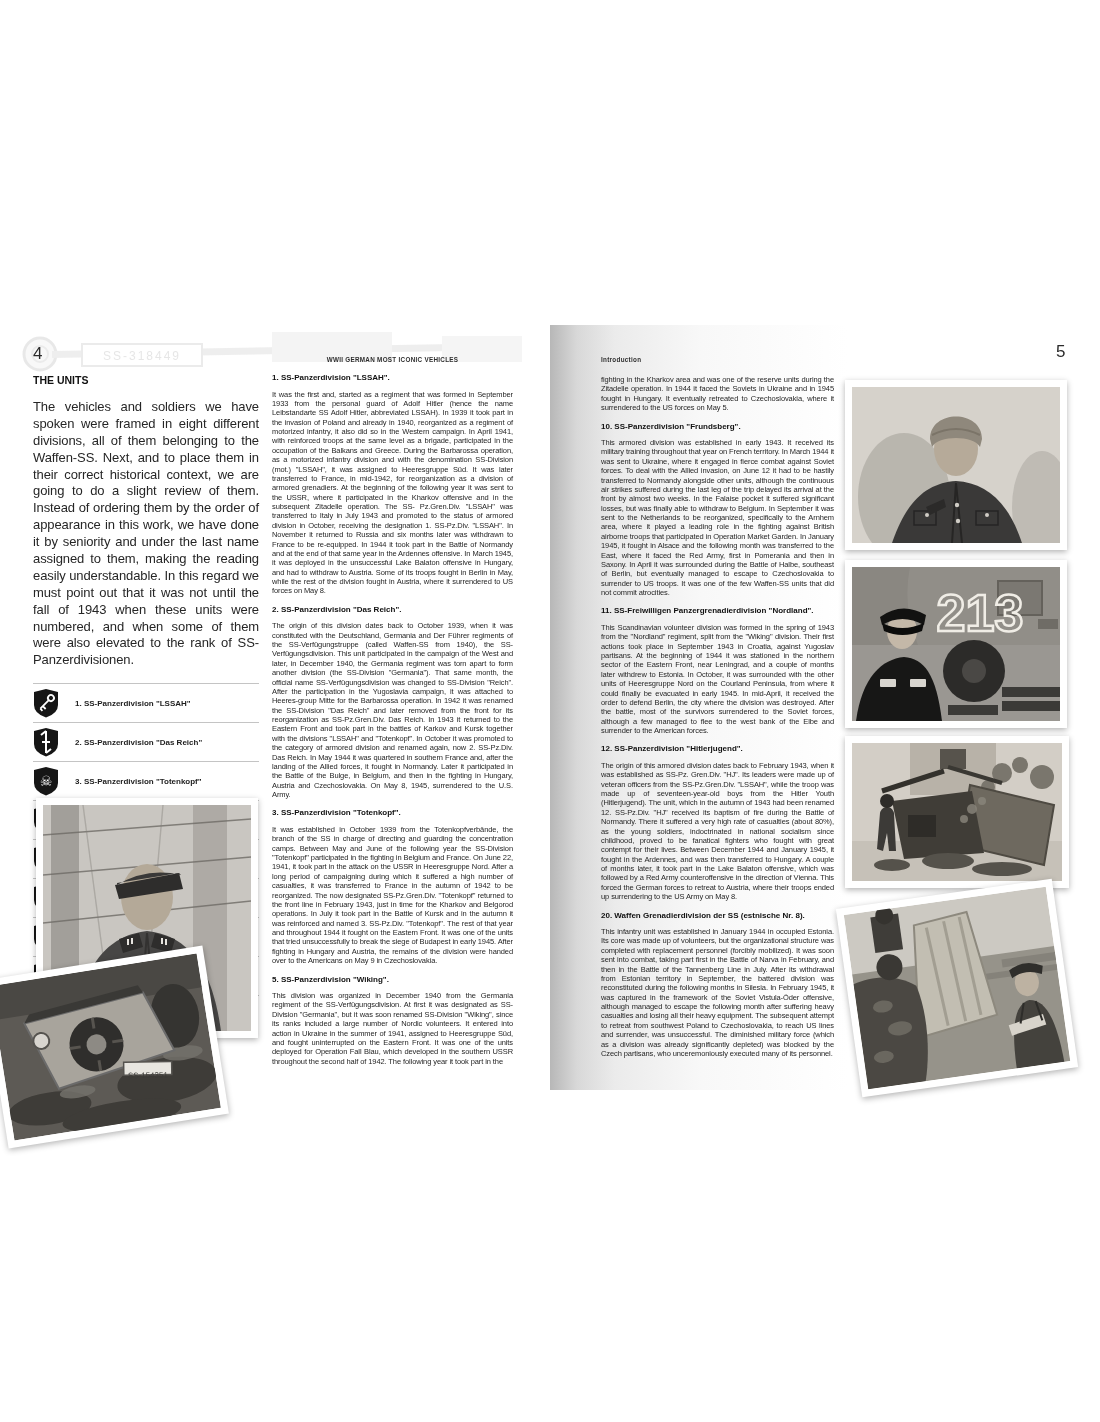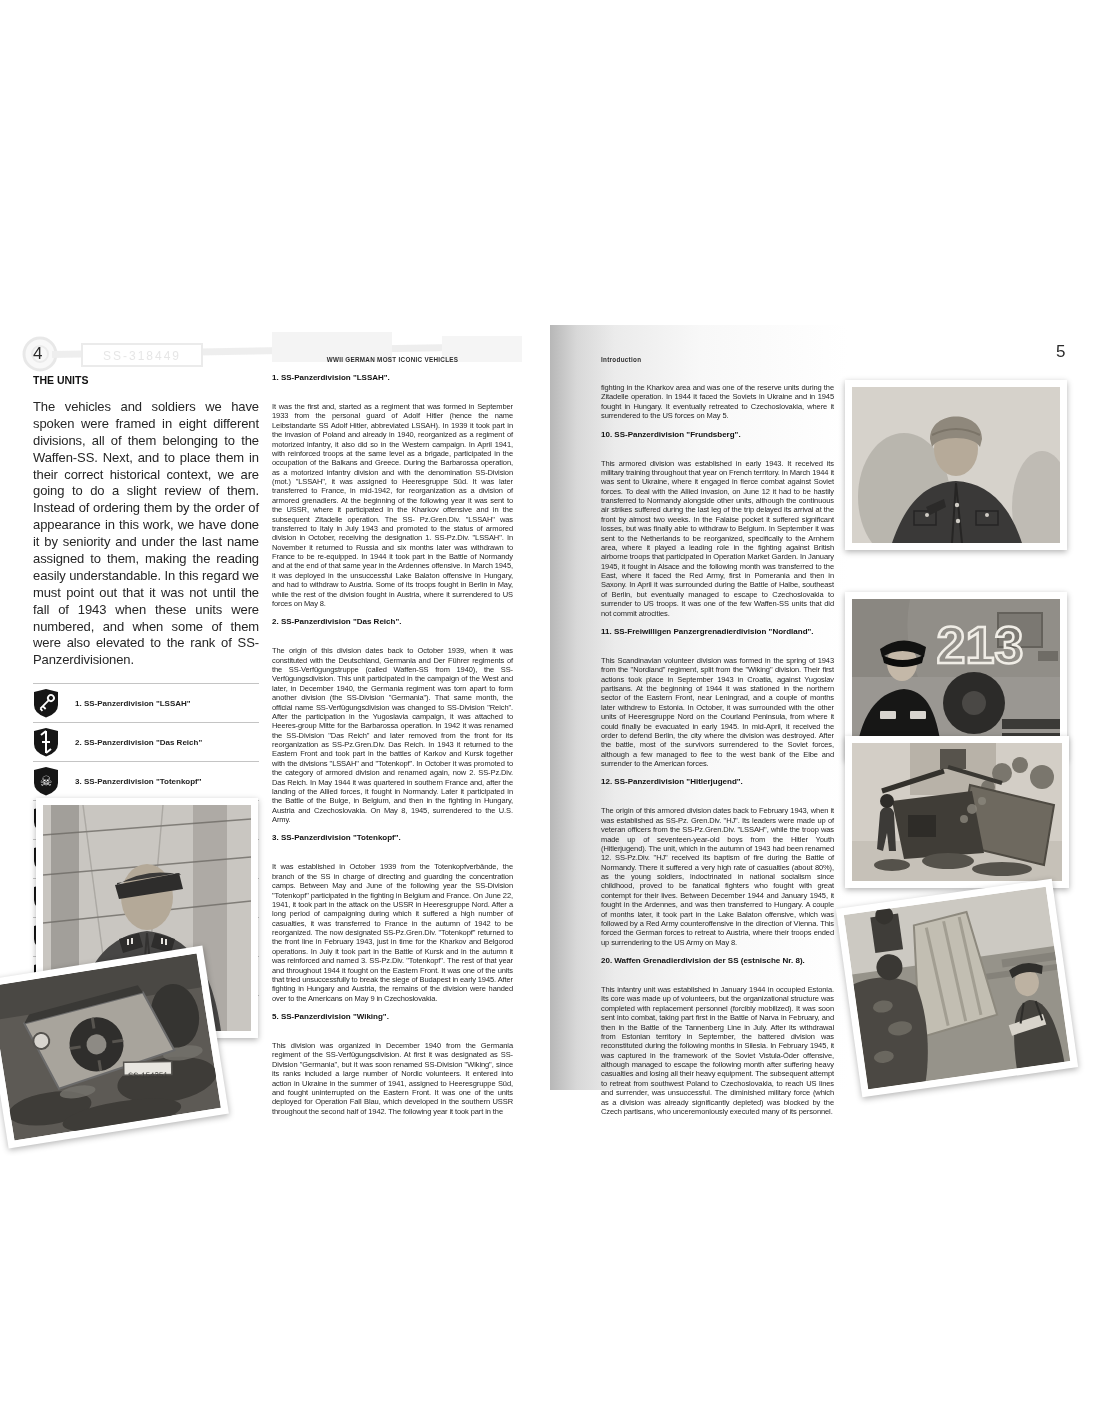--- a/index.html
+++ b/index.html
@@ -1,19 +1,19 @@
 <!DOCTYPE html>
 <html><head>
 <meta charset="utf-8">
 <style>
   html,body{margin:0;padding:0;background:#ffffff;}
   .canvas{position:relative;width:1100px;height:1422px;background:#fff;overflow:hidden;
           font-family:"Liberation Sans", sans-serif;color:#222;}
   
-  .body-text{font-size:7.5px;line-height:1.25;text-align:justify;color:#262626;letter-spacing:-0.1px;margin-top:20px;}
+  .body-text{font-size:7.5px;line-height:1.25;text-align:justify;color:#262626;letter-spacing:-0.1px;}
   .sec-heading{font-size:8px;font-weight:bold;color:#111;margin:9px 0 3px;}
   .running-head{font-size:6.3px;font-weight:bold;color:#2e2e2e;letter-spacing:.3px;}
   .page-num{position:absolute;font-size:17px;font-weight:500;color:#2b2b2b;}
   
   .faint-strip{position:absolute;left:12px;top:326px;width:540px;height:60px;opacity:.16;}
   .sidebar{position:absolute;left:33px;top:374px;width:226px;}
   .sidebar-title{font-size:10.5px;font-weight:bold;color:#111;margin:0 0 6px;}
   .sidebar-intro{font-size:13px;line-height:1.3;text-align:justify;color:#262626;letter-spacing:-0.1px;}
   .unit-list{margin-top:14px;border-bottom:1px solid #c4c4c4;}
   .unit-row{display:flex;align-items:center;gap:16px;border-top:1px solid #c4c4c4;padding:5px 0;height:28px;}
@@ -244,21 +244,21 @@
           <circle cx="75" cy="128" r="2"></circle>
           <circle cx="135" cy="128" r="2"></circle>
         </g>
       <ellipse cx="104" cy="62" rx="22" ry="27" fill="#b6aa99"></ellipse>
       <path d="M78 52 C78 22 130 22 130 52 L128 60 C122 48 86 48 80 60 Z" fill="#8f887c"></path>
       <path d="M80 48 Q104 36 128 48" stroke="#7b7468" stroke-width="2" fill="none"></path>
       <path d="M74 120 L92 112 L94 120 L78 128 Z" fill="#2b2a29"></path>
     </svg>
   </div>
 
-  <div class="photo" style="left:845px;top:592px;width:208px;height:154px;">
+  <div class="photo" style="left:845px;top:560px;width:208px;height:154px;">
     <svg width="208" height="154" viewBox="0 0 208 154">
       <rect width="208" height="154" fill="#9a9792"></rect>
       <rect x="0" y="0" width="208" height="78" fill="#8a8781"></rect>
       <path d="M58 0 Q50 40 66 78 L208 78 L208 0 Z" fill="#918e88"></path>
       <rect x="146" y="14" width="44" height="34" fill="#7b7872" stroke="#64615b" stroke-width="2"></rect>
       <rect x="186" y="52" width="20" height="10" fill="#6f6c66"></rect>
       <text x="128" y="64" text-anchor="middle" font-size="52" font-weight="bold" fill="none" stroke="#f0ede6" stroke-width="2.5" font-family="'Liberation Sans', sans-serif">213</text>
       <circle cx="122" cy="104" r="31" fill="#2c2b29"></circle>
       <circle cx="122" cy="104" r="12" fill="#4a4845"></circle>
       <g fill="#3b3a37">

